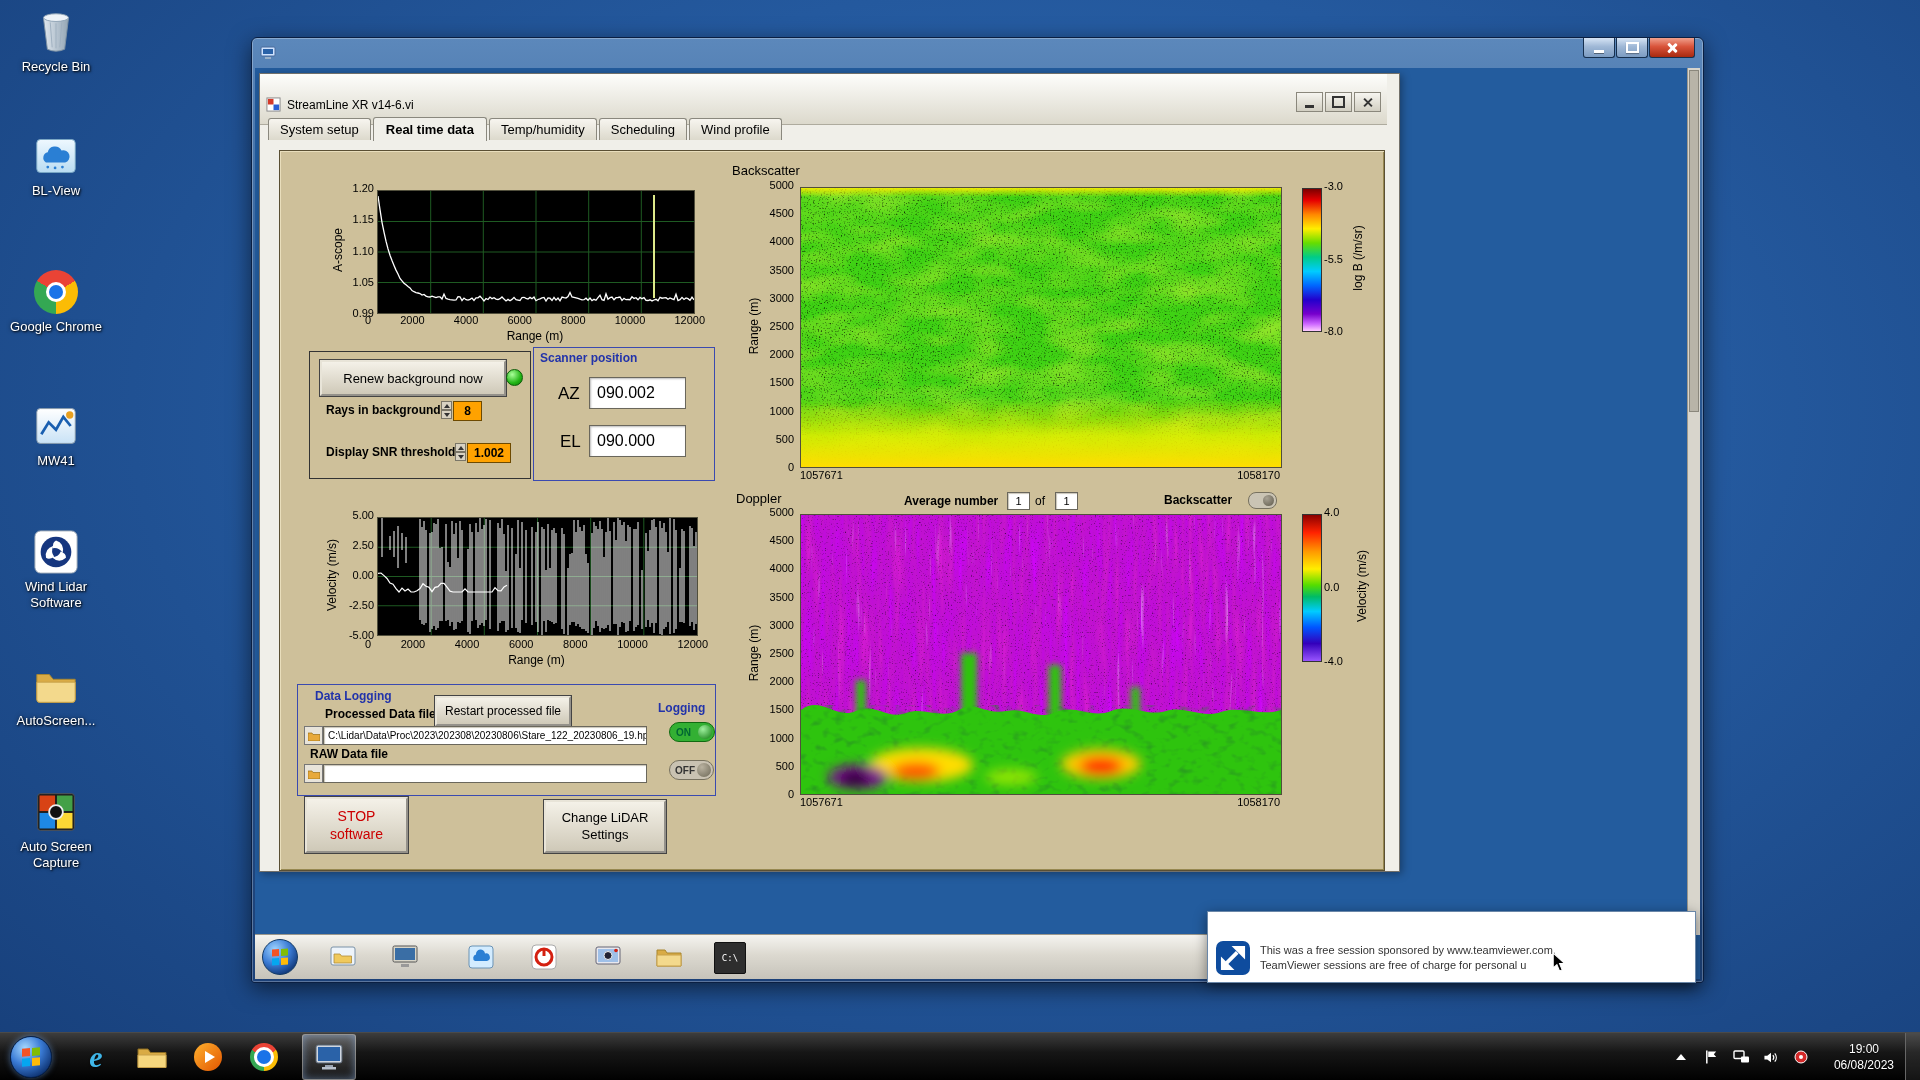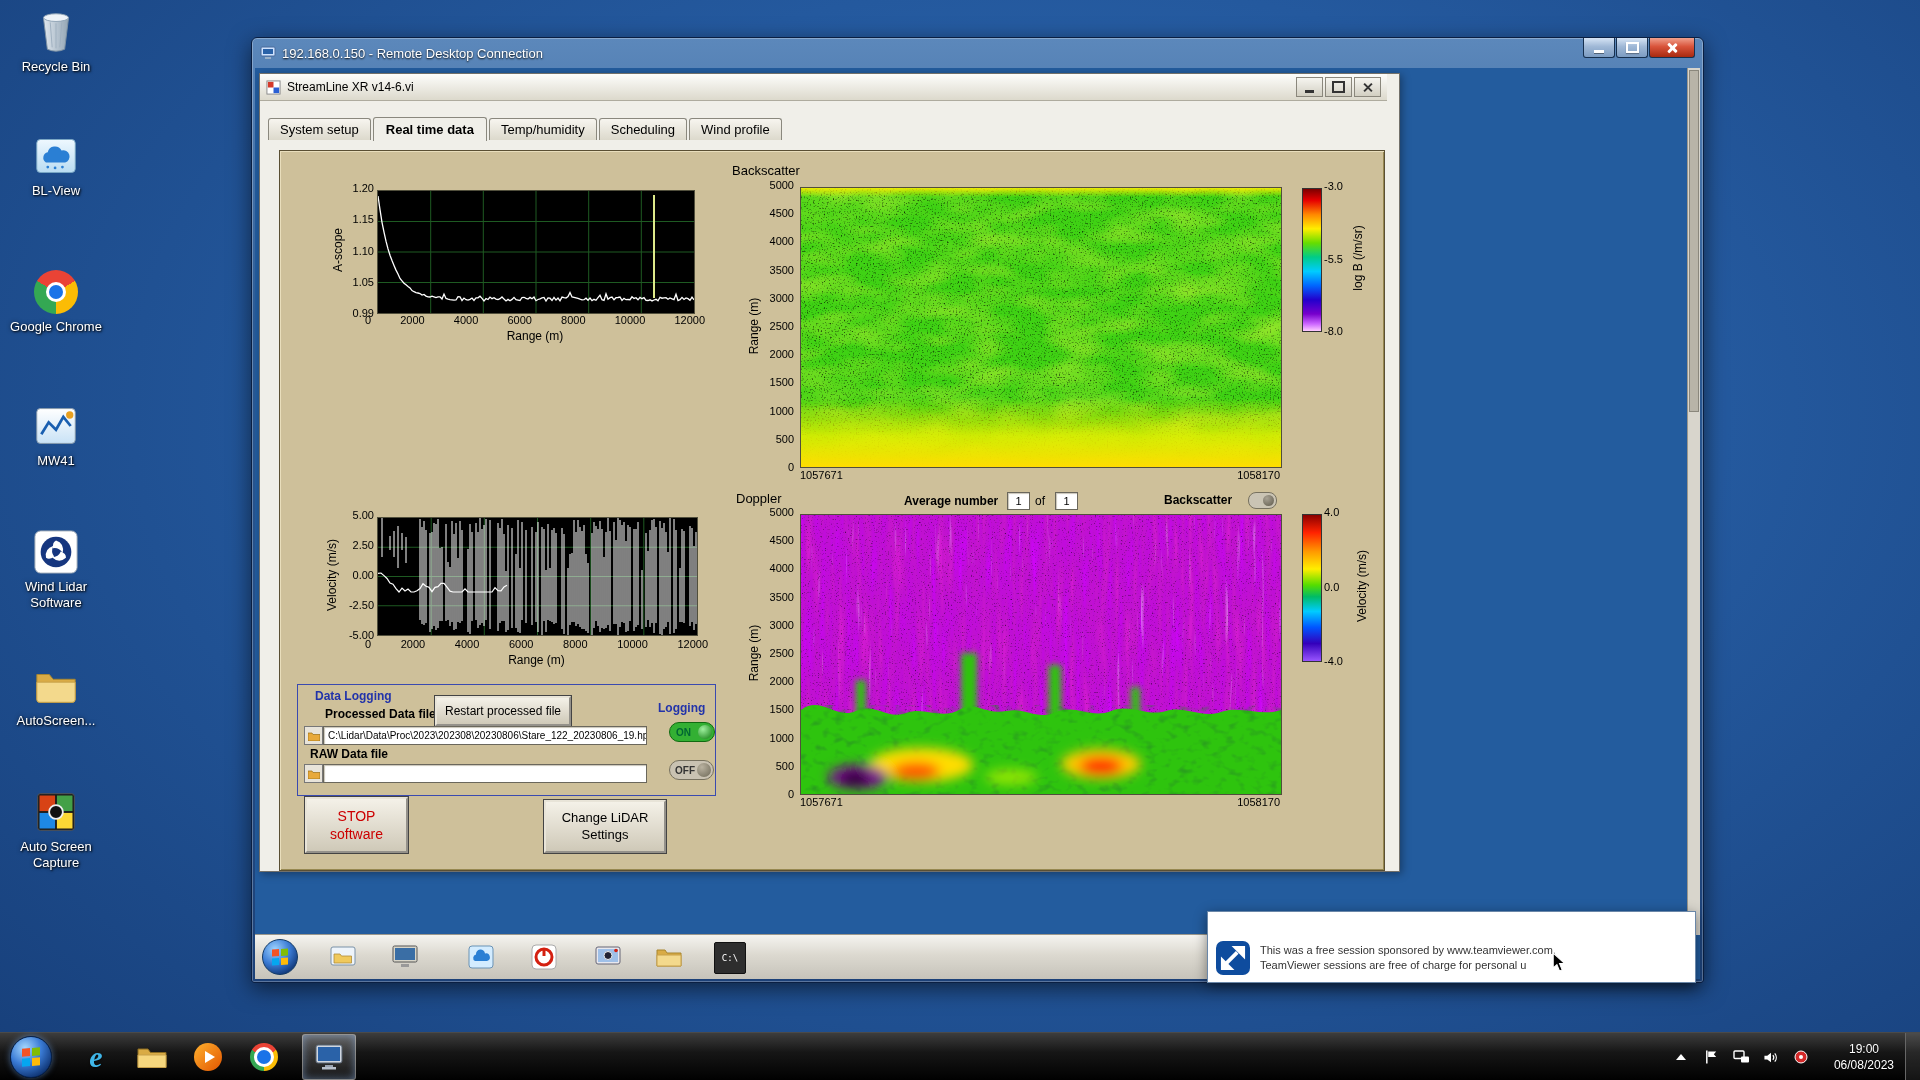--- a/index.html
+++ b/index.html
@@ -36,21 +36,21 @@
   .x-g{position:relative;width:12px;height:12px;}
   .x-g::before,.x-g::after{content:"";position:absolute;left:5px;top:0;width:2.5px;height:12px;background:#fff;border-radius:1px;}
   .x-g::before{transform:rotate(45deg);} .x-g::after{transform:rotate(-45deg);}
   #rdp-client{position:absolute;left:3px;right:3px;top:30px;bottom:3px;background:#235c9e;overflow:hidden;}
   #rdp-scrollbar{position:absolute;right:0;top:0;bottom:44px;width:12px;background:#d8d5cc;border-left:1px solid #9a978c;}
   #rdp-scroll-thumb{position:absolute;left:1px;right:1px;top:2px;height:340px;background:#b8b4a8;border:1px solid #8a877c;}
 
   
   #vi{position:absolute;left:4px;top:5px;width:1139px;height:797px;background:#f0efe9;
       border:1px solid #72706a;box-shadow:2px 2px 8px rgba(0,0,0,.35);}
-  #vi-titlebar{position:absolute;left:0;top:0;right:12px;height:26px;display:flex;align-items:center;padding:0 6px;
+  #vi-titlebar{position:absolute;left:0;top:0;right:12px;height:26px;display:flex;align-items:flex-end;padding:12px 6px;
       background:linear-gradient(#fdfdfb,#dcd9cc);border-bottom:1px solid #aeab9e;}
   #vi-title{font-size:12px;margin-left:6px;flex:1;}
   .vi-btn{width:25px;height:18px;margin-left:2px;border:1px solid #8a877c;background:linear-gradient(#f6f5f0,#d2cfc2);
       display:flex;align-items:center;justify-content:center;cursor:pointer;}
   .min-d{width:9px;height:3px;background:#333;margin-top:8px;}
   .max-d{width:9px;height:8px;border:2px solid #333;}
   .x-d{position:relative;width:10px;height:10px;}
   .x-d::before,.x-d::after{content:"";position:absolute;left:4px;top:0;width:2px;height:11px;background:#333;}
   .x-d::before{transform:rotate(45deg);} .x-d::after{transform:rotate(-45deg);}
   #vi-tabs{position:absolute;left:0;top:26px;right:0;height:40px;display:flex;align-items:flex-end;padding-left:8px;}
@@ -255,21 +255,20 @@
   </div>
 </div>
 
 <div id="rdp" class="abs">
   <div id="rdp-titlebar">
     <svg width="16" height="16" viewBox="0 0 16 16">
       <rect x="1" y="2" width="14" height="9" rx="1" fill="#cfe3ff" stroke="#4a6a9a"></rect>
       <rect x="3" y="4" width="10" height="5" fill="#2a62a8"></rect>
       <rect x="5" y="12" width="6" height="2" fill="#9ab0c8"></rect>
     </svg>
-    <div id="rdp-title">192.168.0.150 - Remote Desktop Connection</div>
     <div class="rdp-btns">
       <div class="rdp-btn">
           <div class="min-g"></div>
         </div>
       <div class="rdp-btn">
           <div class="max-g"></div>
         </div>
       <div class="rdp-btn close">
           <div class="x-g"></div>
         </div>
@@ -337,21 +336,44 @@
               <span>0</span>
               <span>2000</span>
               <span>4000</span>
               <span>6000</span>
               <span>8000</span>
               <span>10000</span>
               <span>12000</span>
             </div>
           <div class="abs lbl" style="left:97px;top:178px;width:316px;text-align:center;">Range (m)</div>
 
-
+          <div class="abs" style="left:29px;top:200px;width:220px;height:126px;border:1px solid #333;">
+            <div class="btn3d abs" style="left:10px;top:8px;width:182px;height:32px;">Renew background now</div>
+            <div class="led" style="left:196px;top:17px;"></div>
+            <div class="abs lbl b" style="left:16px;top:51px;">Rays in background</div>
+            <div class="spin" style="left:131px;top:49px;height:18px;">
+                <i class="up"></i>
+                <i class="dn"></i>
+              </div>
+            <div class="numorange" style="left:143px;top:49px;width:27px;height:18px;">8</div>
+            <div class="abs lbl b" style="left:16px;top:93px;">Display SNR threshold</div>
+            <div class="spin" style="left:145px;top:91px;height:18px;">
+                <i class="up"></i>
+                <i class="dn"></i>
+              </div>
+            <div class="numorange" style="left:157px;top:91px;width:42px;height:18px;">1.002</div>
+          </div>
+
+          <div class="cluster" style="left:253px;top:196px;width:180px;height:132px;">
+            <div class="abs lbl b blue" style="left:6px;top:3px;">Scanner position</div>
+            <div class="abs" style="left:24px;top:36px;font-size:17px;">AZ</div>
+            <div class="bigfield" style="left:55px;top:29px;width:88px;height:30px;">090.002</div>
+            <div class="abs" style="left:26px;top:84px;font-size:17px;">EL</div>
+            <div class="bigfield" style="left:55px;top:77px;width:88px;height:30px;">090.000</div>
+          </div>
 
           <div class="abs lbl13" style="left:452px;top:12px;">Backscatter</div>
           <div class="vlabel" style="left:434px;top:168px;width:80px;">Range (m)</div>
           <div class="yticks" style="left:468px;top:29px;width:46px;height:293px;">
               <span>5000</span>
               <span>4500</span>
               <span>4000</span>
               <span>3500</span>
               <span>3000</span>
               <span>2500</span>

